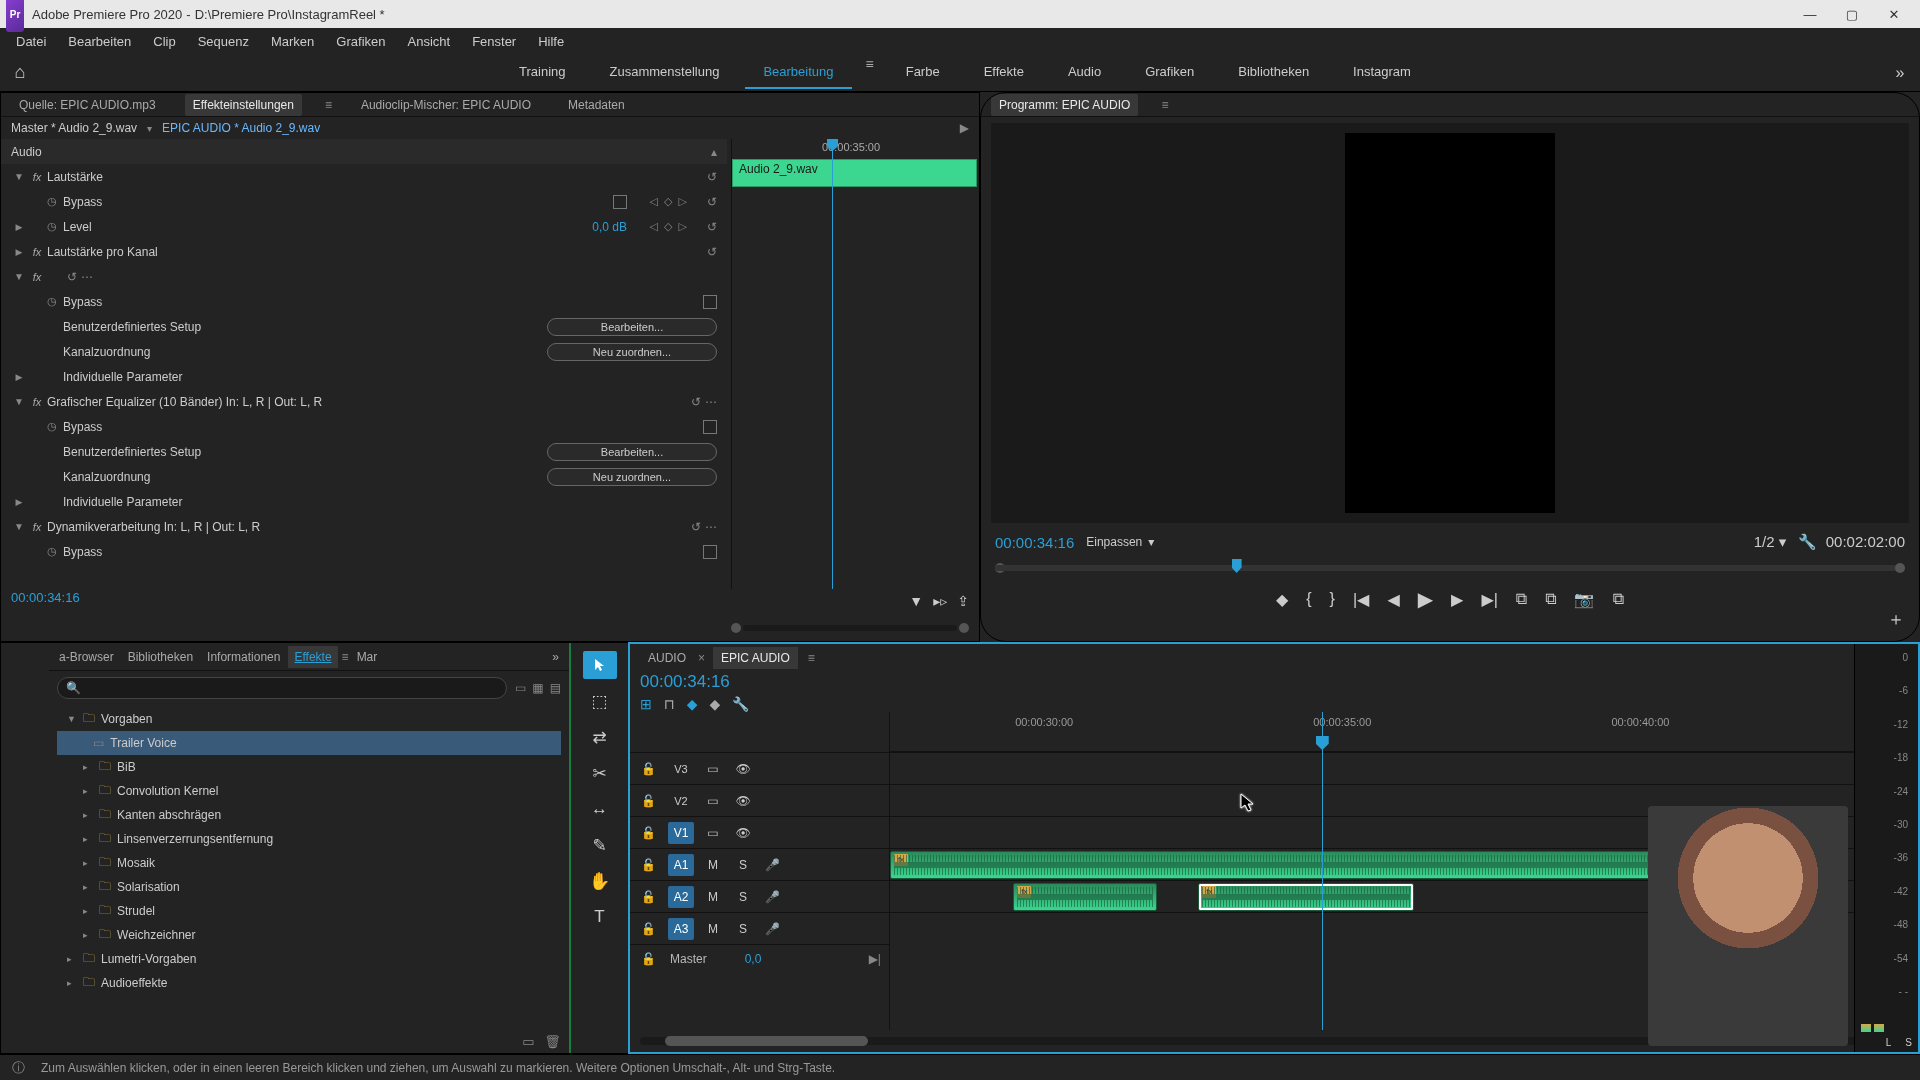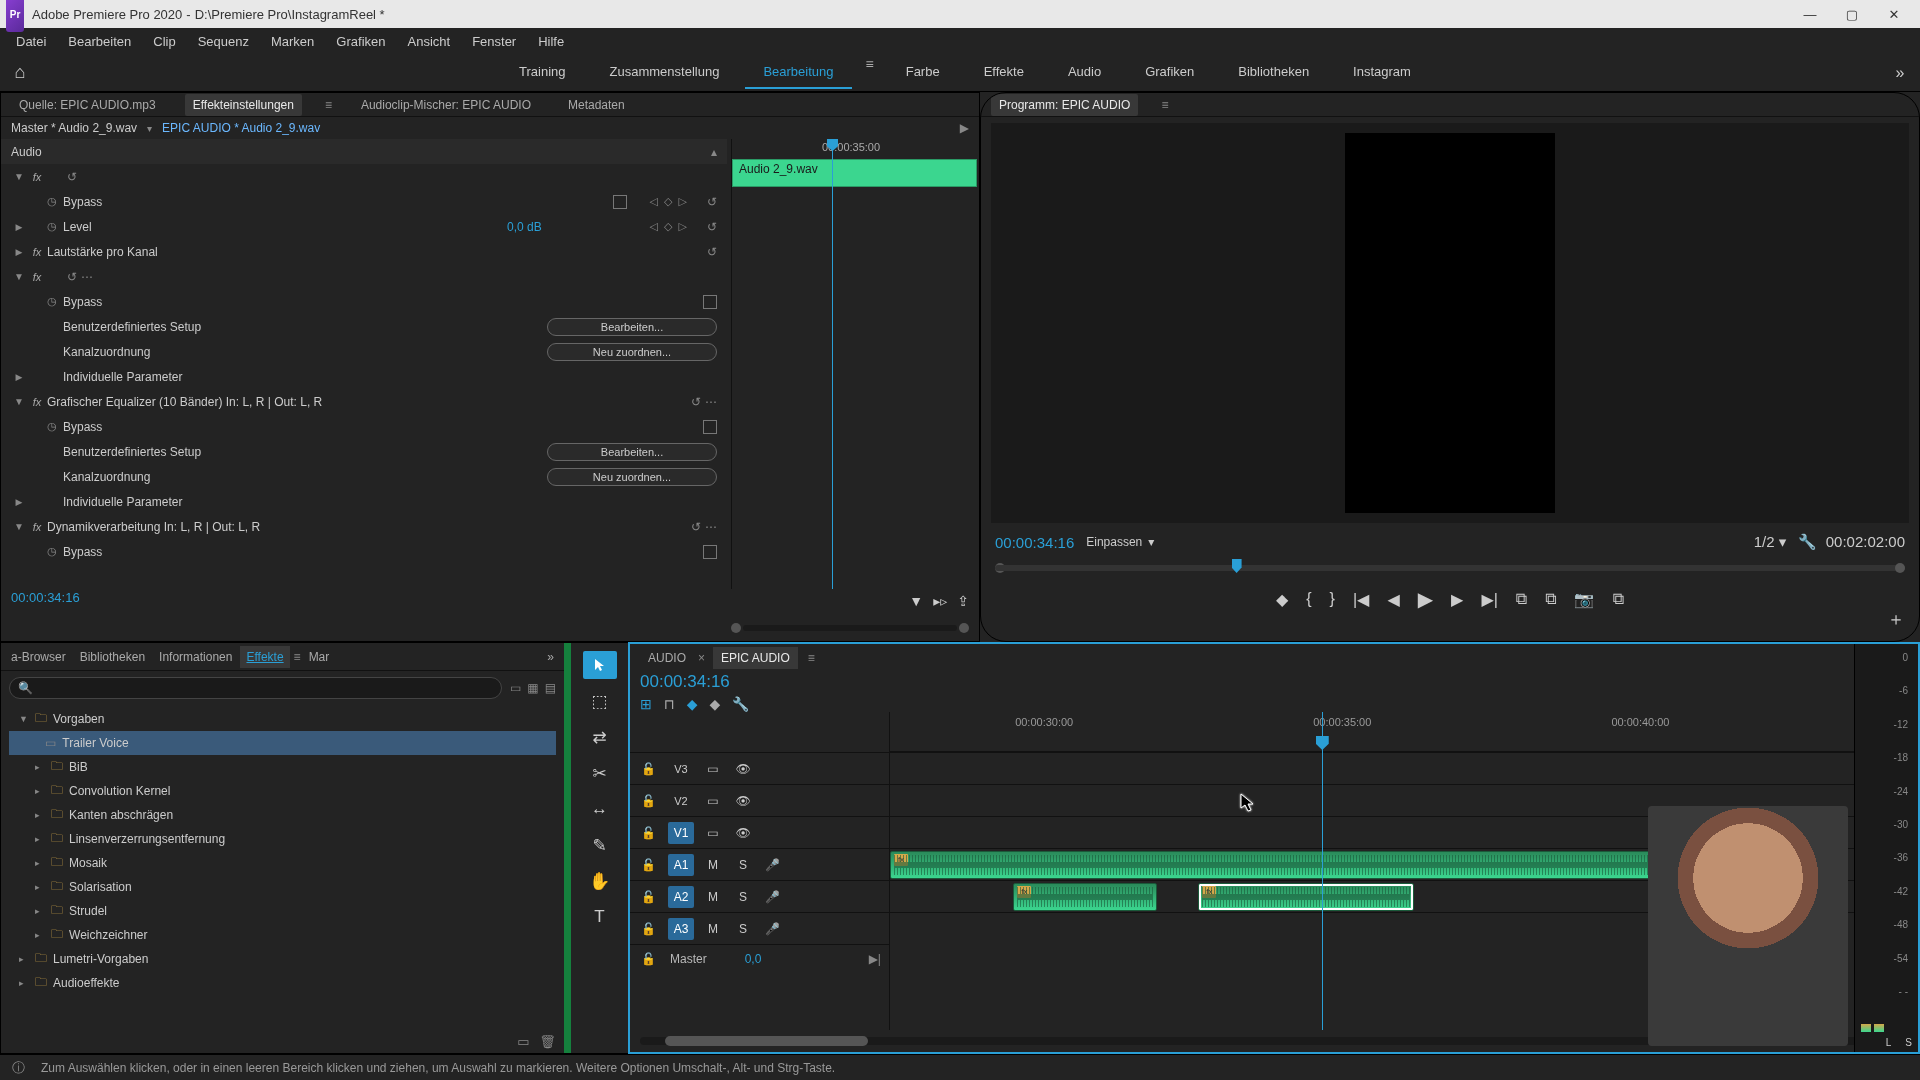--- a/index.html
+++ b/index.html
@@ -33,41 +33,41 @@
 .ec-tc-top { position:absolute; top:2px; left:90px; font-size:11px; color:#aaa; }
 .ec-clipbar { position:absolute; top:20px; left:0; right:2px; height:28px; background:#3bd68f; color:#1a1a1a; font-size:12px; padding:2px 6px; font-weight:500; border:1px solid #2a9a65; }
 .ec-playhead { position:absolute; top:0; bottom:0; width:1px; background:#2a9fd6; left:100px; }
 .ec-playhead::before { content:''; position:absolute; top:0; left:-5px; width:11px; height:12px; background:#2a9fd6; clip-path:polygon(0 0,100% 0,100% 60%,50% 100%,0 60%); }
 .prop-row { display:flex; align-items:center; height:25px; padding:0 10px; font-size:12px; color:#ccc; }
 .prop-row.hdr { background:#2a2a2a; }
 .prop-arrow { width:16px; color:#888; font-size:10px; text-align:center; }
 .prop-fx { width:20px; font-style:italic; font-size:11px; color:#aaa; text-align:center; }
 .prop-anim { width:16px; font-size:11px; color:#888; }
 .prop-name { flex:1; }
-.prop-val { width:120px; color:#2a9fd6; text-align:left; }
+.prop-val { width:120px; color:#2a9fd6; text-align:right; }
 .prop-cb { width:14px; height:14px; border:1px solid #777; display:inline-block; }
 .prop-btn { width:170px; height:18px; border:1px solid #666; border-radius:9px; font-size:11px; color:#ccc; display:flex; align-items:center; justify-content:center; background:#2a2a2a; }
 .prop-kf { width:60px; display:flex; justify-content:flex-end; gap:6px; color:#888; font-size:11px; }
 .prop-reset { width:30px; text-align:right; color:#888; }
 .ec-tc { color:#2a9fd6; font-size:13px; padding:4px 10px; position:absolute; bottom:32px; left:0; }
 .ec-footer-icons { position:absolute; bottom:32px; right:10px; display:flex; gap:10px; color:#ccc; font-size:14px; }
 .prog-canvas { height:400px; display:flex; align-items:center; justify-content:center; background:#1a1a1a; margin:6px 10px; }
 .prog-video { width:210px; height:380px; background:#000; }
 .prog-ctrl { padding:4px 14px; display:flex; align-items:center; gap:12px; }
 .prog-tc { color:#2a9fd6; font-size:15px; font-weight:500; }
 .prog-fit { color:#ccc; font-size:12px; display:flex; align-items:center; gap:6px; }
 .prog-dur { margin-left:auto; color:#ccc; font-size:15px;text-align:right; }
 .prog-scrub { height:18px; margin:4px 14px; position:relative; }
 .prog-scrub-track { height:6px; background:#333; border-radius:3px; position:relative; top:6px; }
 .prog-scrub-head { position:absolute; top:0; left:26%; width:10px; height:14px; background:#2a9fd6; clip-path:polygon(0 0,100% 0,100% 60%,50% 100%,0 60%); }
 .prog-scrub-handle { position:absolute; width:10px; height:10px; background:#555; border-radius:50%; top:4px; }
 .prog-transport { display:flex; justify-content:center; gap:18px; padding:6px; font-size:16px; color:#ccc; align-items:center; }
 .prog-add { position:absolute; right:14px; bottom:10px; color:#ccc; font-size:18px; }
 .lower-left { display:grid; grid-template-columns:570px 58px 1fr; }
-.fx-panel { border-right:7px solid #15803d; }
+.fx-panel { border-right:2px solid #15803d;padding-left:48px; }
 .fx-tabs { height:28px; display:flex; align-items:center; padding:0 4px; gap:2px; font-size:12px; color:#aaa; border-bottom:1px solid #111; }
 .fx-tab { padding:4px 6px; }
 .fx-tab.active { background:#383838; color:#2a9fd6; font-weight:500; text-decoration:underline; text-decoration-color:#2a9fd6; }
 .fx-ov { margin-left:auto; color:#aaa; padding:0 6px; }
 .fx-search { padding:6px 8px; display:flex; align-items:center; gap:8px; }
 .fx-search-box { flex:1; height:22px; background:#1a1a1a; border:1px solid #444; border-radius:11px; display:flex; align-items:center; padding:0 8px; color:#888; }
 .fx-icn { display:flex; gap:6px; color:#888; }
 .fx-tree { padding:2px 8px; font-size:12px; }
 .fx-item { display:flex; align-items:center; height:24px; gap:6px; padding-left:10px; color:#ccc; }
 .fx-item.sel { background:#3a5a7a; }
@@ -181,20 +181,21 @@
   <div class="ec-body">
     <div class="ec-props">
       <div class="prop-row hdr">
             <span class="prop-name">Audio</span>
             <span class="prop-reset">▴</span>
           </div>
 
       <div class="prop-row">
             <span class="prop-arrow">▼</span>
             <span class="prop-fx">fx</span>
+            <span class="prop-name">Lautstärke</span>
             <span class="prop-reset">↺</span>
           </div>
       <div class="prop-row">
             <span class="prop-arrow"></span>
             <span class="prop-fx"></span>
             <span class="prop-anim">◷</span>
             <span class="prop-name">Bypass</span>
             <span class="prop-cb"></span>
             <span class="prop-kf">
               <span>◁</span>

